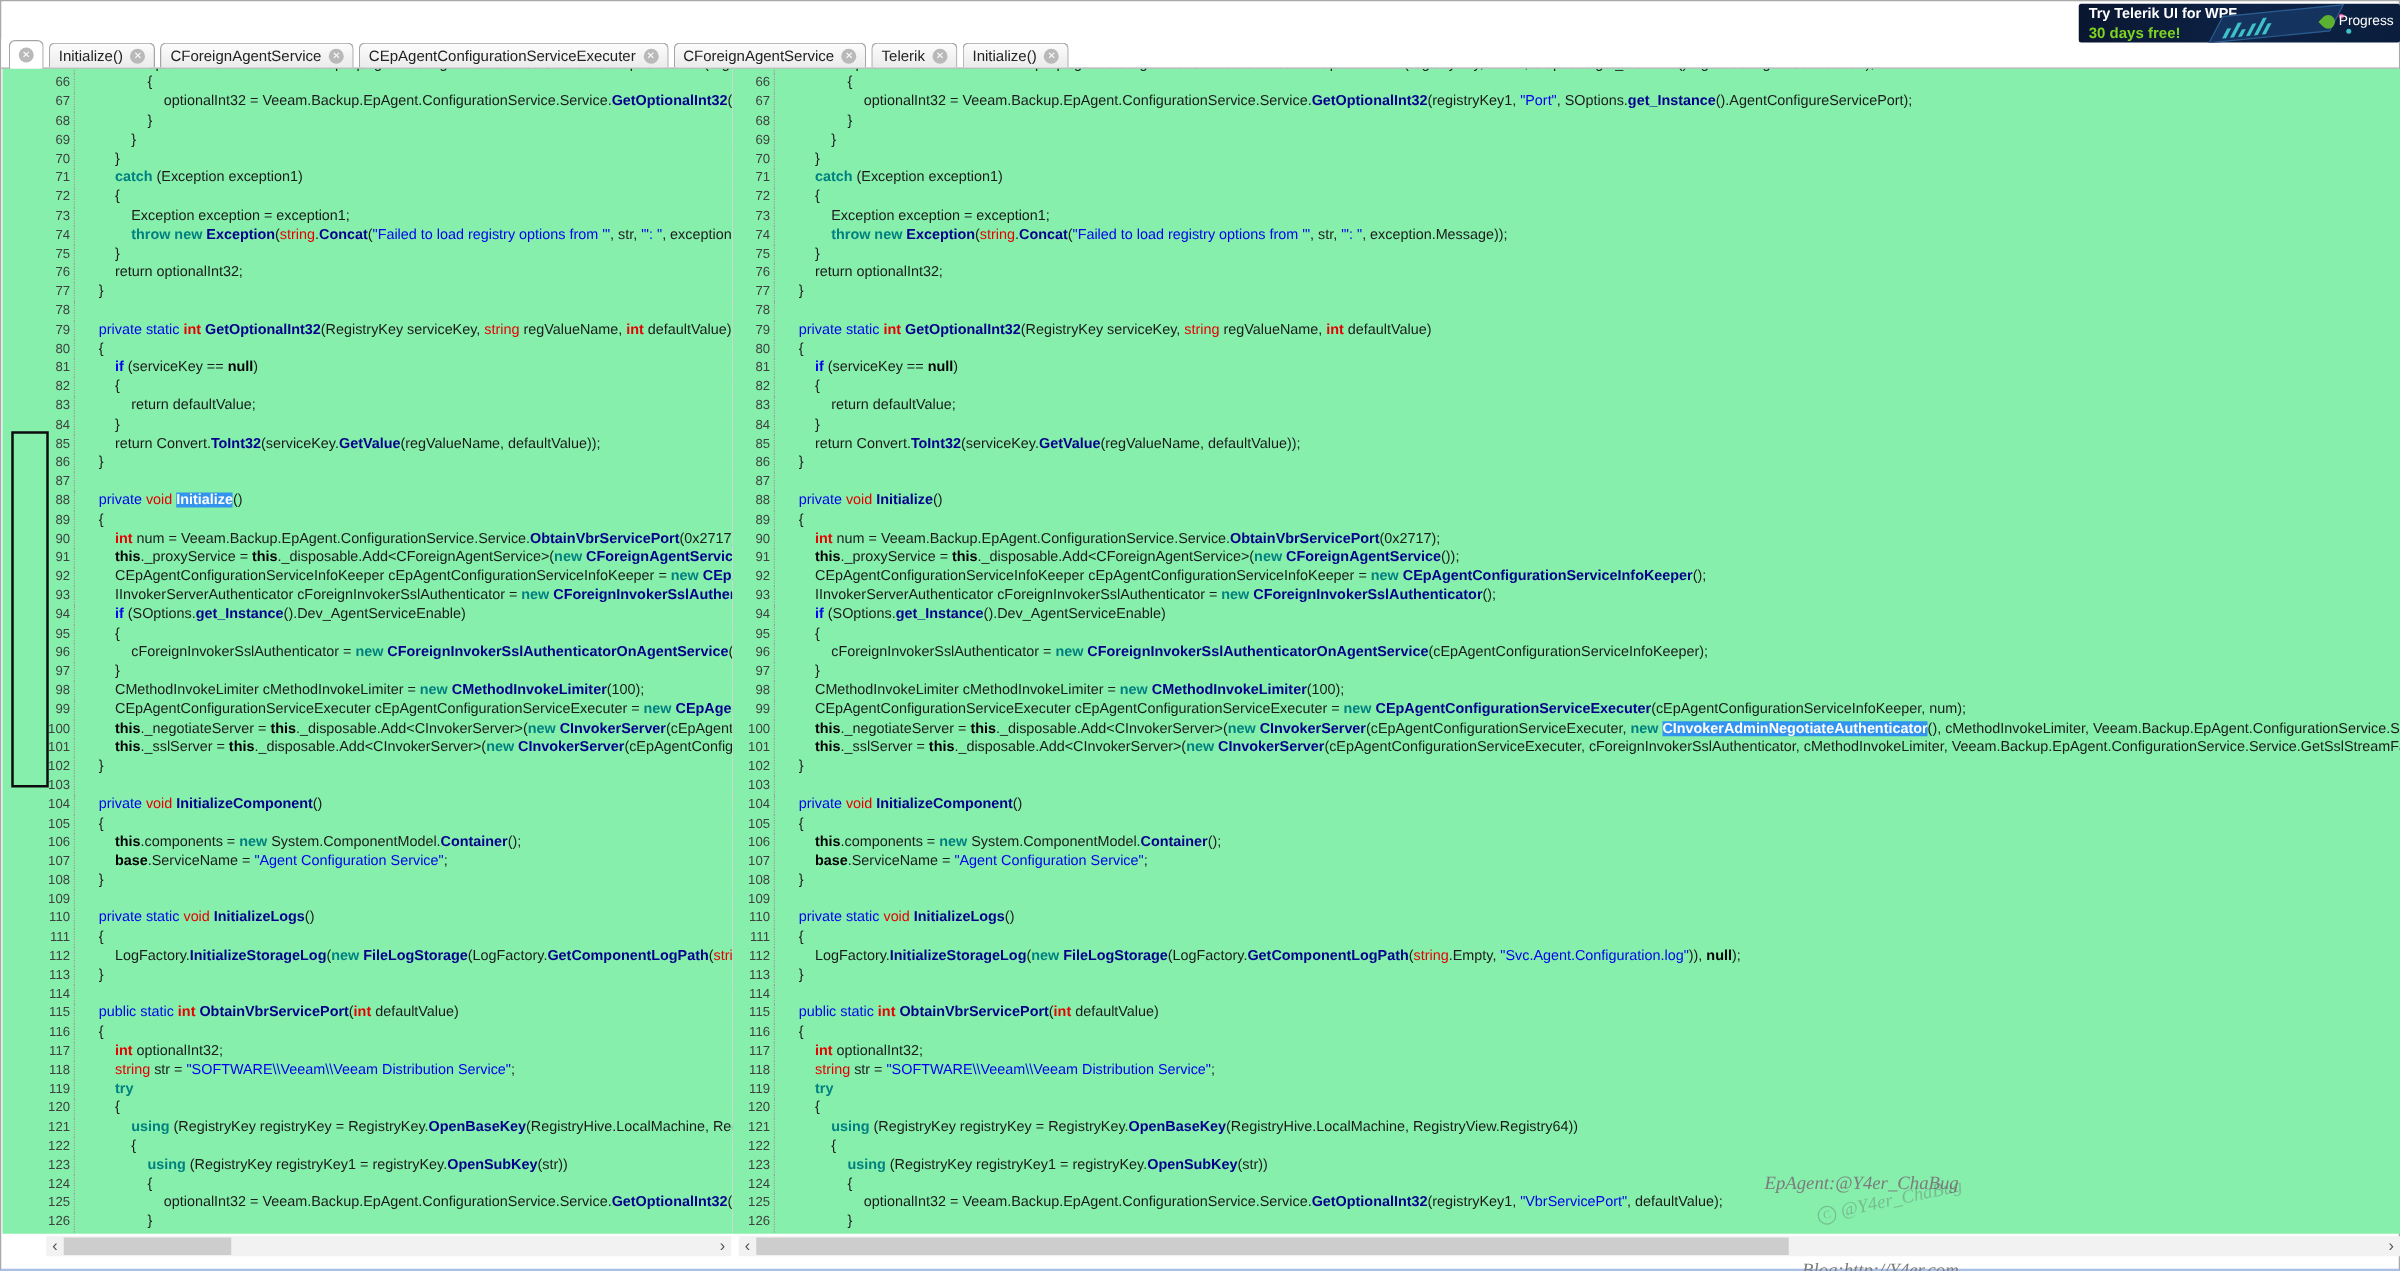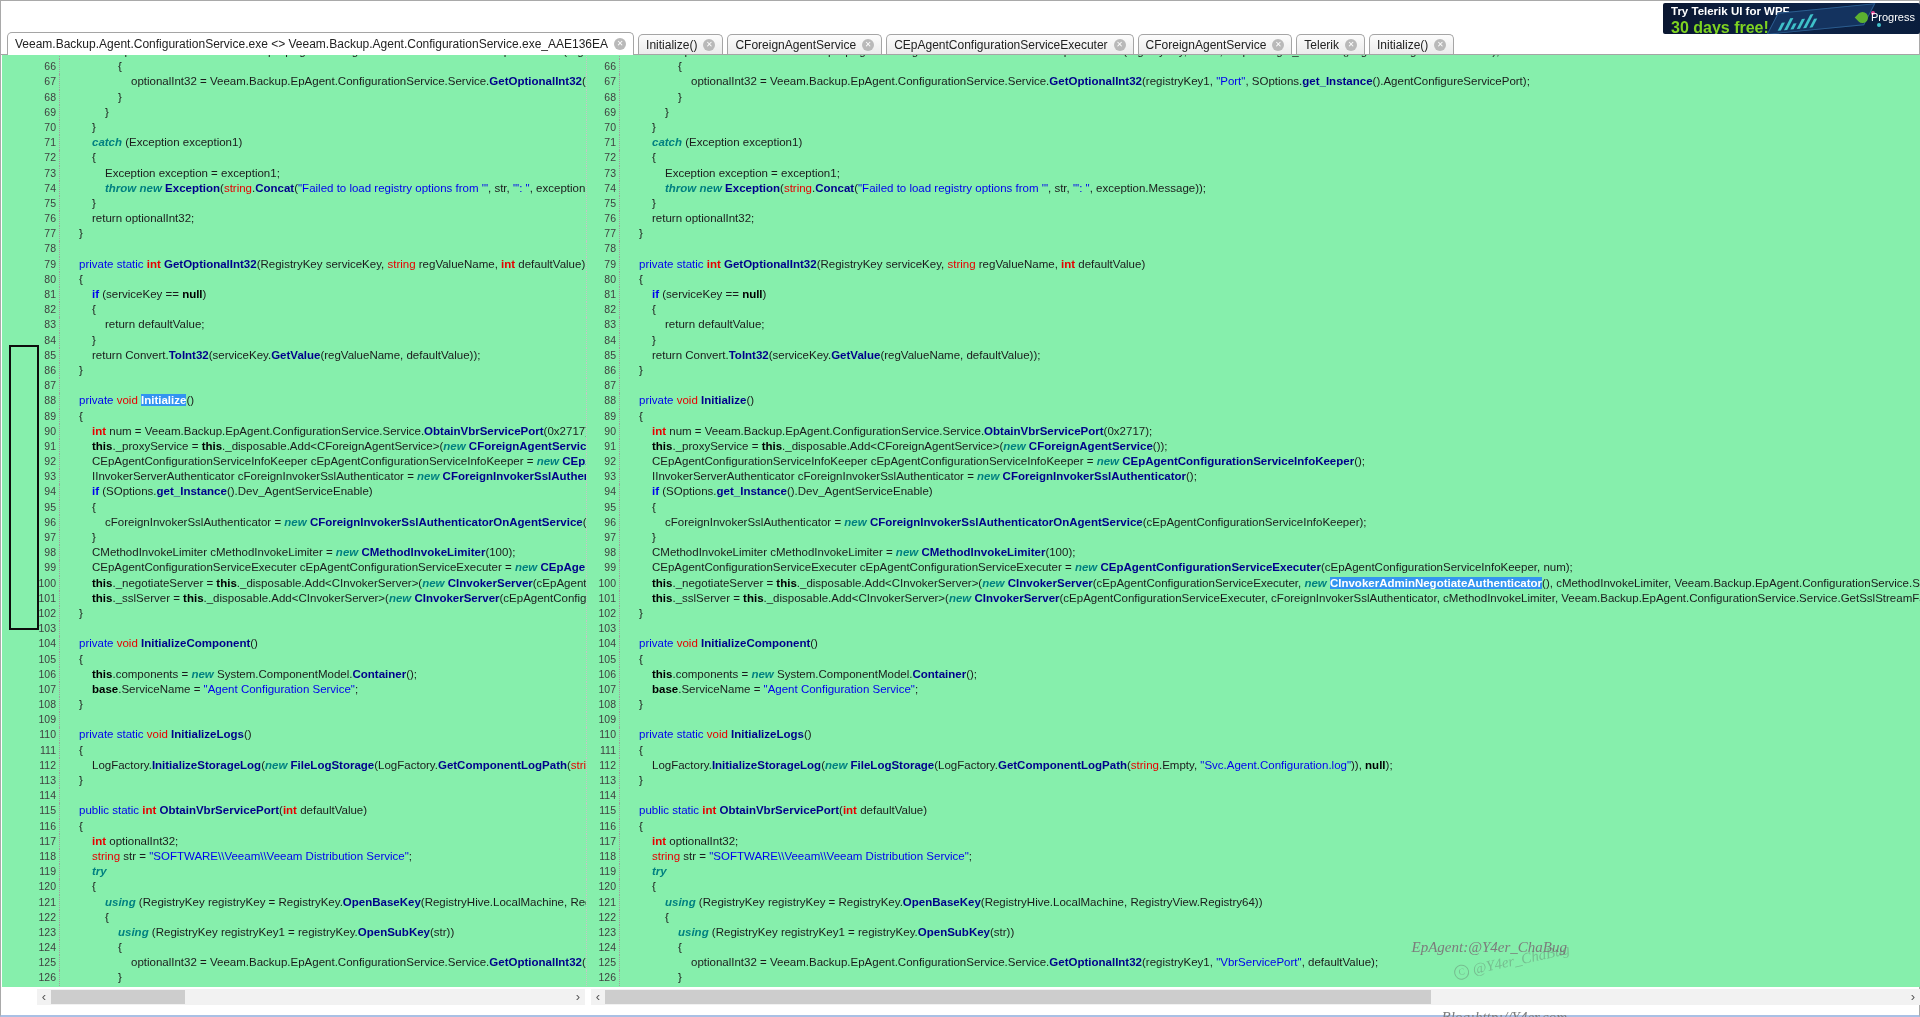--- a/index.html
+++ b/index.html
@@ -41,21 +41,21 @@
   .pane.left  .ln { width:58px; padding-right:3px; }
   .pane.right .ln { width:34px; padding-right:3px; border-left:1px dotted #c5c5c5; }
   .cd { flex:1 1 auto; font-size:11.5px; color:#1b1b1b; overflow:hidden; }
   .cd span { white-space:pre; }
   .k  { color:#0000ee;margin-top:24px; }
   .kb { color:#0000ee; font-weight:bold; }
   .t  { color:#e60000; }
   .tb { color:#e60000; font-weight:bold; }
   .m  { color:#00008b; font-weight:bold; }
   .s  { color:#0000ee; }
-  .g  { color:#008080; font-weight:bold;font-style:italic; }
+  .g  { color:#008080; font-weight:bold; }
   .b  { color:#000; font-weight:bold; }
   .pane.left .hlL, .pane.right .hlR { background:#3394f0; color:#fff !important; }
 
   
   .anno-rect { position:absolute; left:8px; top:344px; width:30px; height:285px;
                border:2px solid #0d0d0d; z-index:6; background:transparent; }
 
   
   .hscroll { position:absolute; top:988px; height:16px; background:#f2f2f2; z-index:4; }
   .hscroll.sb-left  { left:36px;  width:548px; }
@@ -77,39 +77,38 @@
                 display:flex; align-items:center; gap:4px; color:#555; font-size:15px; }
   .wm-faint .csdn-logo { display:inline-block; width:15px; height:15px; border:1.5px solid #555;
                          border-radius:50%; font-size:9px; line-height:13px; text-align:center;
                          font-style:normal; }
 
   
   .ad { position:absolute; left:1662px; top:2px; width:257px; height:31px; z-index:9;
         background:linear-gradient(100deg,#0a1630 0%, #0d2347 55%, #0a1d3c 100%);
         border-radius:2px; overflow:hidden; }
   .ad-l1 { position:absolute; left:8px; top:2px; color:#fff; font-size:11.5px; font-weight:bold; }
-  .ad-l2 { position:absolute; left:8px; top:16px; color:#7ed321; font-size:16px; font-weight:bold; }
+  .ad-l2 { position:absolute; left:8px; top:16px; color:#7ed321; font-size:12px; font-weight:bold; }
   .ad-brand { position:absolute; right:5px; top:8px; display:flex; align-items:center; gap:3px;
               color:#fff; font-size:11px; }
   .ad-brand .swirl { display:inline-block; width:11px; height:11px; border-radius:50% 50% 50% 0;
                      background:#5cb130; transform:rotate(45deg); }
   .ad-laptop { position:absolute; left:112px; top:5px; width:92px; height:22px;
                background:#14335f; border:1px solid #2c5d8f; transform:skewX(-32deg) rotate(-6deg); }
   .ad-laptop i { position:absolute; bottom:2px; background:#3fc1c9; width:3px; display:block; }
   .ad-dot { position:absolute; border-radius:50%; }
 </style>
 </head>
 <body>
 
 <div class="window">
 
 
   <div class="tabbar">
       <div class="tab active">
-        <span>Veeam.Backup.Agent.ConfigurationService.exe &lt;&gt; Veeam.Backup.Agent.ConfigurationService.exe_AAE136EA</span>
         <span class="tx">✕</span>
       </div>
       <div class="tab">
         <span>Initialize()</span>
         <span class="tx">✕</span>
       </div>
       <div class="tab">
         <span>CForeignAgentService</span>
         <span class="tx">✕</span>
       </div>

